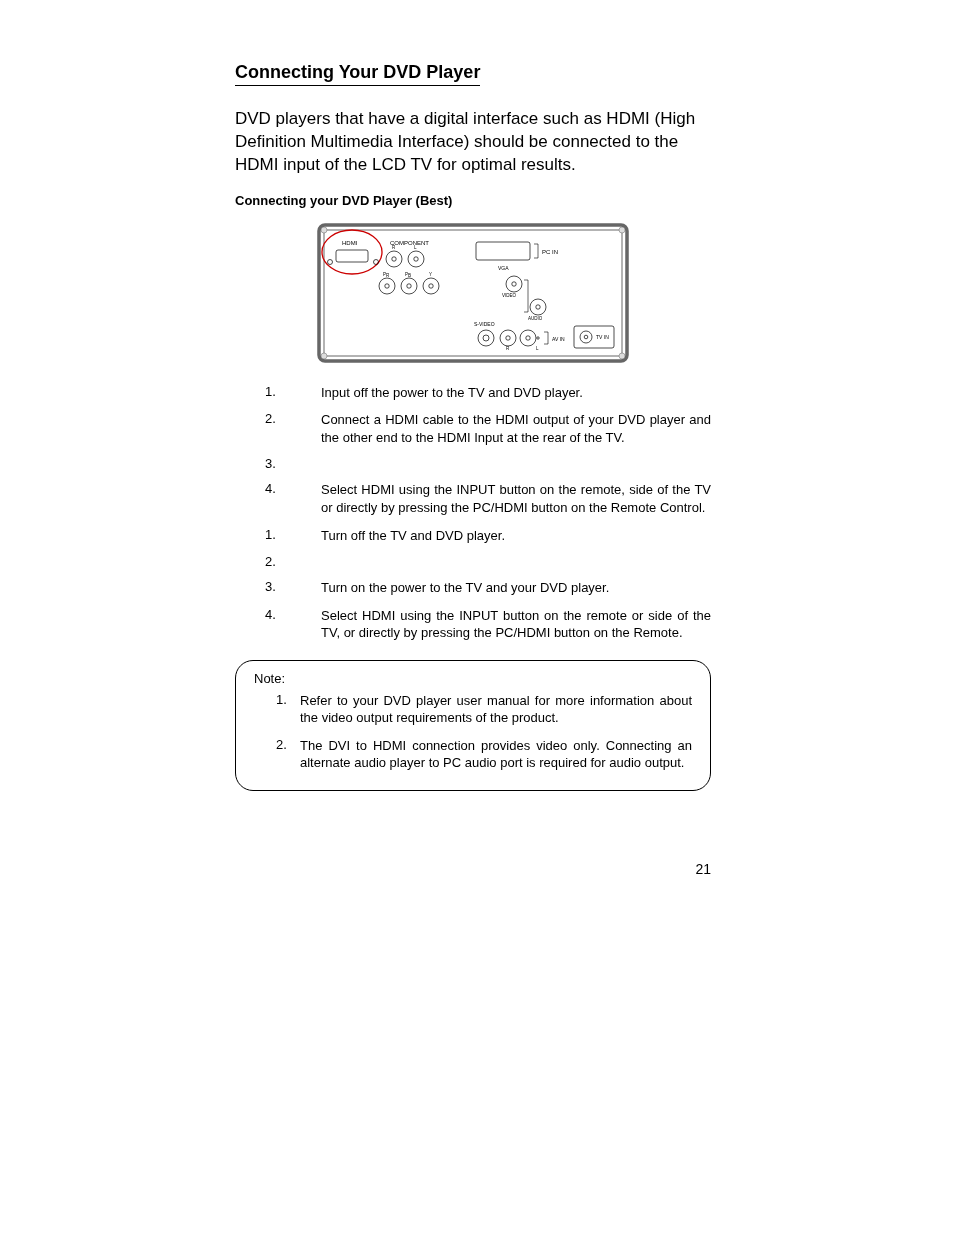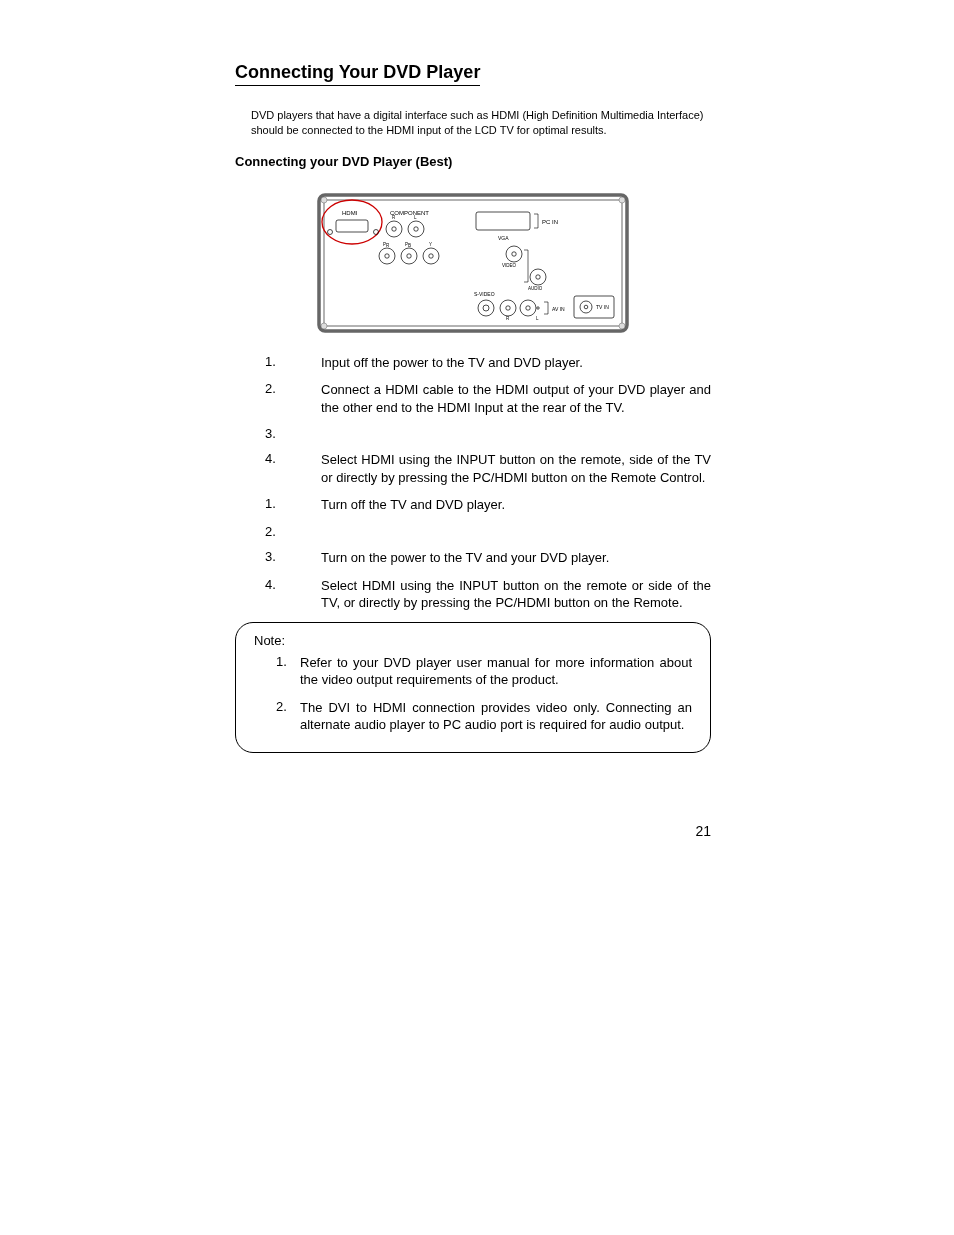--- a/index.html
+++ b/index.html
@@ -22,24 +22,23 @@
     border-bottom: 1.5px solid #000;
     display: inline-block;
     margin-bottom: 22px;
   }
   .section-head {
     font-weight: bold;
     font-size: 13px;
     margin-bottom: 2px;
   }
   .para {
-    font-size: 11px;
+    font-size: 17px;
     line-height: 1.35;
     margin-bottom: 16px;
-    margin-left: 16px;
   }
   .diagram-wrap {
     display: flex;
     justify-content: center;
     margin: 8px 0 20px 0;
   }
   ol.steps {
     list-style: none;
     padding: 0 0 0 30px;
     margin: 0 0 10px 0;
@@ -54,21 +53,21 @@
     flex: 0 0 56px;
   }
   ol.steps li .txt {
     flex: 1;
     line-height: 1.35;
   }
   .note-box {
     border: 1px solid #000;
     border-radius: 18px;
     padding: 10px 18px 8px 18px;
-    margin-top: 10px;
+    margin-top: 18px;
     font-size: 13px;
   }
   .note-box .note-label {
     margin-bottom: 6px;
   }
   ol.notelist {
     list-style: none;
     padding: 0 0 0 22px;
     margin: 0;
   }
@@ -133,21 +132,21 @@
 </style>
 </head>
 <body>
 
 <div class="page">
 
   <div class="main-title">Connecting Your DVD Player</div>
 
   <div class="para">DVD players that have a digital interface such as HDMI (High Definition Multimedia Interface) should be connected to the HDMI input of the LCD TV for optimal results.</div>
 
-  <div class="section-head" style="margin-bottom:23px">Connecting your DVD Player (Best)</div>
+  <div class="section-head" style="margin-bottom:14px">Connecting your DVD Player (Best)</div>
 
   <div class="diagram-wrap">
     <svg class="diag" viewBox="0 0 314 142" width="314" height="142">
 
       <rect class="panel-outer" x="3" y="3" width="308" height="136" rx="6" ry="6"></rect>
       <rect class="panel-inner" x="8" y="8" width="298" height="126" rx="3" ry="3"></rect>
 
       <circle cx="8" cy="8" r="3" fill="#ddd" stroke="#666" stroke-width="0.5"></circle>
       <circle cx="306" cy="8" r="3" fill="#ddd" stroke="#666" stroke-width="0.5"></circle>
       <circle cx="8" cy="134" r="3" fill="#ddd" stroke="#666" stroke-width="0.5"></circle>

